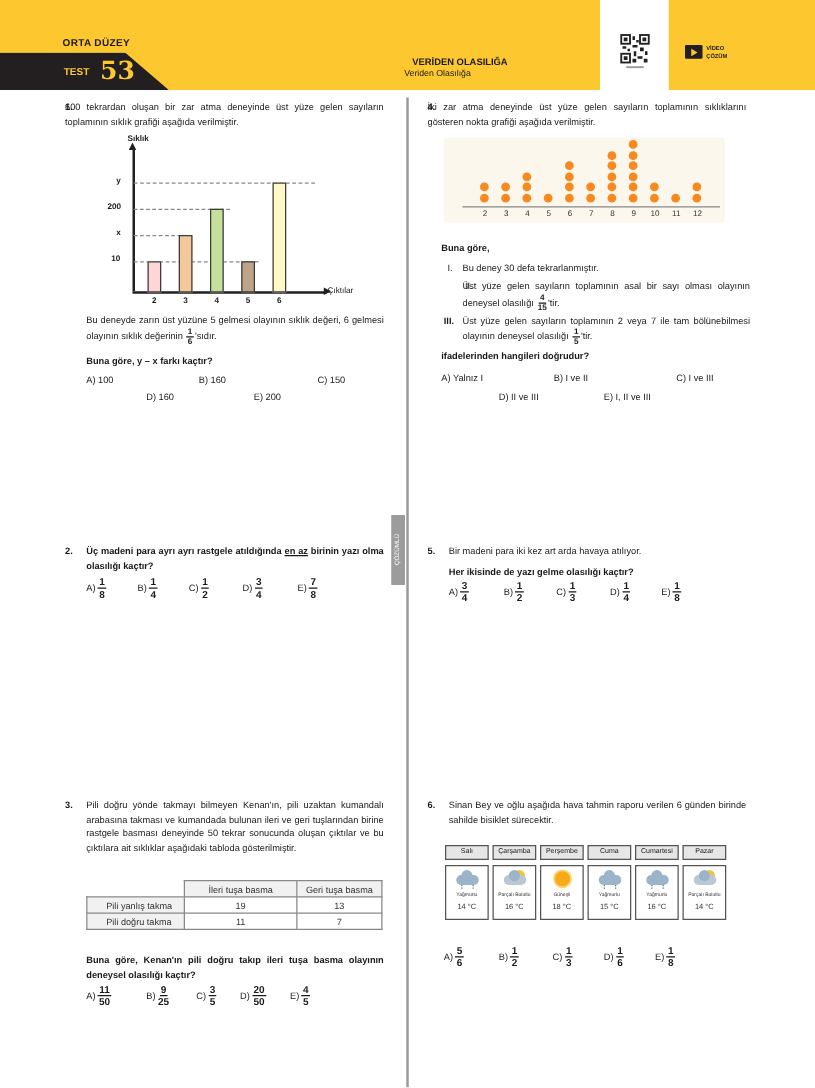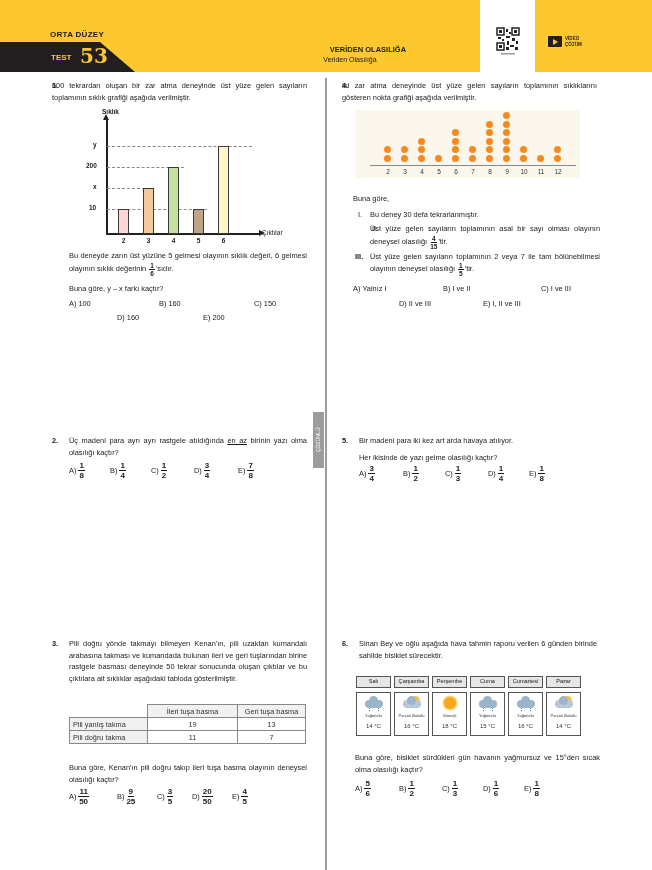--- a/index.html
+++ b/index.html
@@ -23,21 +23,21 @@
   .video-text { font-size: 4.6px; font-weight: bold; line-height: 5.5px; color: #231f20; }
 
   
   .divider { position: absolute; left: 325px; top: 78px; width: 1.5px; height: 792px; background: #9c9c9c; }
   .side-tab { position: absolute; left: 313px; top: 412px; width: 11px; height: 56px; background: #9c9c9c; color: #fff; font-size: 5px;
               writing-mode: vertical-rl; transform: rotate(180deg); text-align: center; line-height: 11px; }
 
   .q { position: absolute; font-size: 7.4px; line-height: 11.5px; }
   .qnum { position: absolute; font-weight: bold; }
   .qtext { text-align: justify; }
-  .bold { font-weight: normal; }
+  .bold { font-weight: bold; }
   .opts { display: flex; align-items: center; }
   .opt { display: flex; align-items: center; gap: 2px; }
   .frac { display: inline-flex; flex-direction: column; align-items: center; font-weight: bold; font-size: 8px; line-height: 9px; vertical-align: middle; }
   .frac .n { border-bottom: 1px solid #1a1a1a; padding: 0 1px; }
   .ifrac { display: inline-flex; flex-direction: column; align-items: center; font-weight: bold; font-size: 6.5px; line-height: 7px; vertical-align: middle; margin: 0 1px; }
   .ifrac .n { border-bottom: 1px solid #1a1a1a; padding: 0 1px; }
   u { text-decoration: underline; }
 
   
   .chart1 { position: absolute; left: 84px; top: 110px; width: 200px; height: 135px; }
@@ -52,21 +52,21 @@
 
   
   .dotplot { position: absolute; left: 355px; top: 110px; width: 225px; height: 68px; background: #fbf7ec; border-radius: 3px; }
   .dp-axis { position: absolute; left: 15px; top: 55px; width: 206px; height: 1px; background: #888; }
   .dot { position: absolute; width: 7px; height: 7px; border-radius: 50%; background: #f7891f; }
   .dp-lab { position: absolute; top: 58px; font-size: 6.5px; width: 12px; text-align: center; color: #333; }
 
   
   table.tbl { position: absolute; border-collapse: collapse; font-size: 7.3px; color: #333; }
   table.tbl td { border: 1px solid #888; text-align: center; height: 13px; }
-  table.tbl td.rowh { text-align: left; padding-left: 3px; background: #f1f1f1; }
+  table.tbl td.rowh { text-align: left; padding-left: 15px; background: #f1f1f1; }
   table.tbl td.empty { border: none; background: transparent; }
   table.tbl td.colh { background: #f1f1f1; }
 
   
   .weather { position: absolute; left: 356px; top: 676px; display: flex; gap: 3px; }
   .wcol { width: 35px; display: flex; flex-direction: column; gap: 4px; }
   .wday { height: 12px; border: 1.5px solid #555; background: #e6e6e6; font-size: 5.6px; text-align: center; line-height: 9px; }
   .wcard { height: 44px; border: 1.5px solid #555; background: #fff; display: flex; flex-direction: column; align-items: center; }
   .wicon { width: 24px; height: 14px; margin-top: 3px; position: relative; }
   .cloud { position: absolute; left: 3px; top: 4px; width: 18px; height: 8px; background: #9bb4c9; border-radius: 5px; }
@@ -256,20 +256,21 @@
       </span><span>'tir.</span>
   </div>
   <div style="margin-top:1px; position:relative; padding-left:15px;" class="qtext">
     <span style="position:absolute; left:0;font-weight:bold;">III.</span>
     <span>Üst yüze gelen sayıların toplamının 2 veya 7 ile tam bölünebilmesi olayının deneysel olasılığı</span>
     <span class="ifrac">
         <span class="n">1</span>
         <span>5</span>
       </span><span>'tir.</span>
   </div>
+  <div class="bold" style="margin-top:2px; margin-left:-2px;">ifadelerinden hangileri doğrudur?</div>
   <div style="position:relative; height:30px; margin-top:6px; margin-left:-2px;">
     <div class="opt" style="position:absolute; left:0; top:0;">
         <span>A)</span>
         <span>Yalnız I</span>
       </div>
     <div class="opt" style="position:absolute; left:90px; top:0;">
         <span>B)</span>
         <span>I ve II</span>
       </div>
     <div class="opt" style="position:absolute; left:188px; top:0;">
@@ -509,21 +510,20 @@
           <div class="sun-small"></div>
           <div class="cloud" style="background:#b9c8d4;"></div>
         </div>
       <div class="wdesc">Parçalı Bulutlu</div>
       <div class="wtemp">14 °C</div>
     </div>
   </div>
 </div>
 
 <div class="q" style="left:355px; top:752px; width:245px;">
-  <div class="bold qtext">Buna göre, bisiklet sürdükleri gün havanın yağmursuz ve 15°den sıcak olma olasılığı kaçtır?</div>
   <div class="opts" style="margin-top:4px;">
     <div class="opt" style="width:44px;">
         <span>A)</span>
         <span class="frac">
           <span class="n">5</span>
           <span>6</span>
         </span>
       </div>
     <div class="opt" style="width:43px;">
         <span>B)</span>

